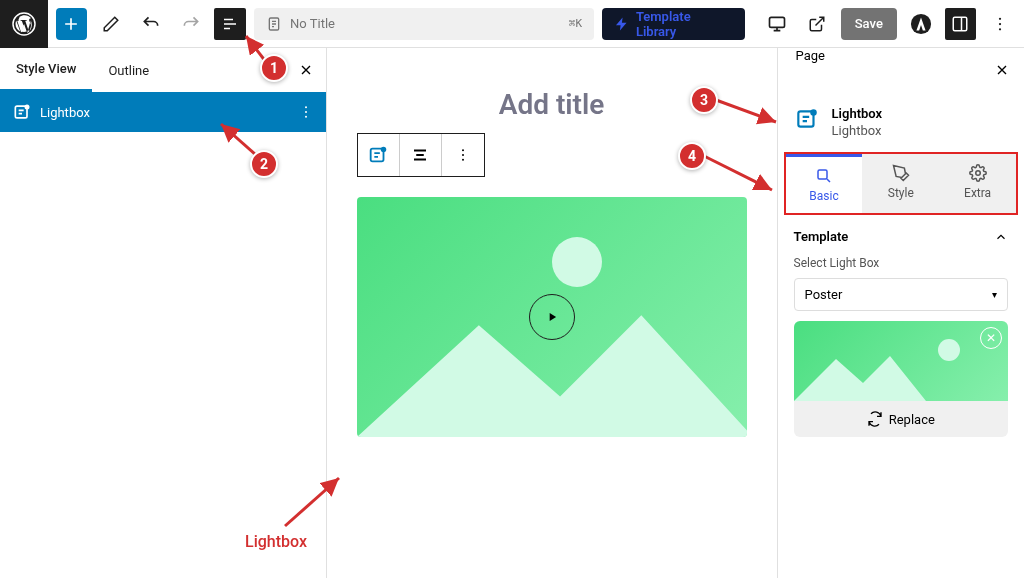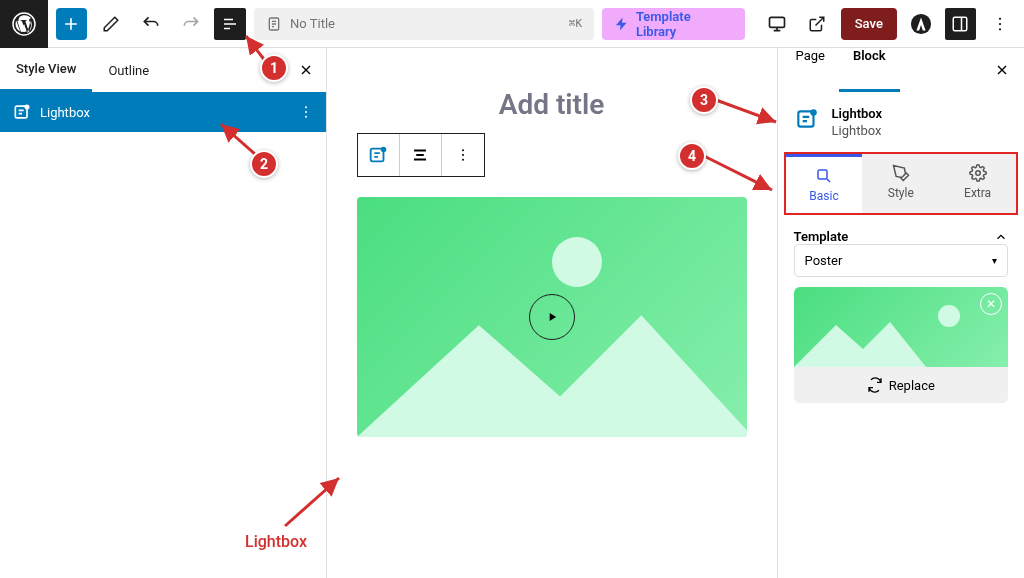--- a/index.html
+++ b/index.html
@@ -6,23 +6,23 @@
   body { width: 1024px; height: 578px; overflow: hidden; background: #fff; position: relative; }
   
   
   .toolbar { height: 48px; display: flex; align-items: center; padding: 0 8px; gap: 8px; border-bottom: 1px solid #e0e0e0; }
   .wp-logo { width: 48px; height: 48px; background: #1e1e1e; display: flex; align-items: center; justify-content: center; color: #fff; margin: -8px 0 -8px -8px; }
   .btn-add { width: 32px; height: 32px; background: #007cba; border-radius: 4px; color: #fff; display: flex; align-items: center; justify-content: center; cursor: pointer; }
   .tool-btn { width: 32px; height: 32px; display: flex; align-items: center; justify-content: center; cursor: pointer; color: #1e1e1e; border-radius: 2px; }
   .tool-btn.dark { background: #1e1e1e; color: #fff; }
   .title-bar { flex: 0 0 auto; background: #f0f0f0; border-radius: 4px; height: 32px; display: flex; align-items: center; padding: 0 12px; gap: 8px; color: #757575; font-size: 13px; width: 340px; justify-content: center; }
   .title-bar .kbd { margin-left: auto; font-size: 11px; font-family: monospace; }
-  .tpl-lib { background: #f0abfc; color: #3858e9; padding: 0 12px; height: 32px; border-radius: 4px; display: flex; align-items: center; gap: 6px; font-weight: 600; font-size: 13px; cursor: pointer; }
+  .tpl-lib { background: #0f172a; color: #3858e9; padding: 0 12px; height: 32px; border-radius: 4px; display: flex; align-items: center; gap: 6px; font-weight: 600; font-size: 13px; cursor: pointer; }
   .spacer { flex: 1; }
-  .save-btn { background: #7f1d1d; color: #fff; padding: 0 14px; height: 32px; border-radius: 4px; display: flex; align-items: center; font-weight: 500; font-size: 13px; cursor: pointer; }
+  .save-btn { background: #737373; color: #fff; padding: 0 14px; height: 32px; border-radius: 4px; display: flex; align-items: center; font-weight: 500; font-size: 13px; cursor: pointer; }
   
   
   .main { display: flex; height: calc(100% - 48px); }
   
   
   .left-panel { width: 330px; border-right: 1px solid #e0e0e0; }
   .lp-tabs { display: flex; align-items: center; height: 44px; }
   .lp-tab { flex: 0 0 auto; padding: 0 16px; height: 44px; display: flex; align-items: center; font-size: 13px; cursor: pointer; color: #1e1e1e; }
   .lp-tab.active { border-bottom: 3px solid #007cba; font-weight: 500; }
   .lp-close { margin-left: auto; padding: 0 12px; cursor: pointer; }
@@ -225,23 +225,20 @@
           </svg>
       </div>
     </div>
   </div>
 
   <div class="right-panel">
     <div class="rp-tabs">
       <div class="rp-tab">
           <span>Page</span>
         </div>
-      <div class="rp-tab active">
-          <span>Block</span>
-        </div>
       <div class="rp-close">
         <svg width="16" height="16" viewBox="0 0 24 24" fill="none" stroke="currentColor" stroke-width="2">
             <path d="M18 6L6 18M6 6l12 12"></path>
           </svg>
       </div>
     </div>
     <div class="block-info">
       <div class="ico">
         <svg width="26" height="26" viewBox="0 0 24 24" fill="none" stroke="currentColor" stroke-width="2">
             <rect x="4" y="5" width="14" height="14" rx="2"></rect>
@@ -278,20 +275,21 @@
     </div>
     <div class="section">
       <div class="section-head">
         <span>Template</span>
         <span class="chev">
           <svg width="14" height="14" viewBox="0 0 24 24" fill="none" stroke="currentColor" stroke-width="2">
               <path d="M18 15l-6-6-6 6"></path>
             </svg>
         </span>
       </div>
+      <div class="field-label">Select Light Box</div>
       <div class="select">
         <span>Poster</span>
         <span class="chev">▾</span>
       </div>
       <div class="poster-prev">
         <div class="poster-img">
           <div style="position:absolute;top:18px;right:48px;width:22px;height:22px;background:#d1fae5;border-radius:50%"></div>
           <svg viewBox="0 0 220 80" preserveAspectRatio="none" style="position:absolute;bottom:0;left:0;right:0;height:60%">
               <path fill="#d1fae5" d="M0 80 L70 10 L115 50 L160 5 L220 80 Z"></path>
             </svg>

